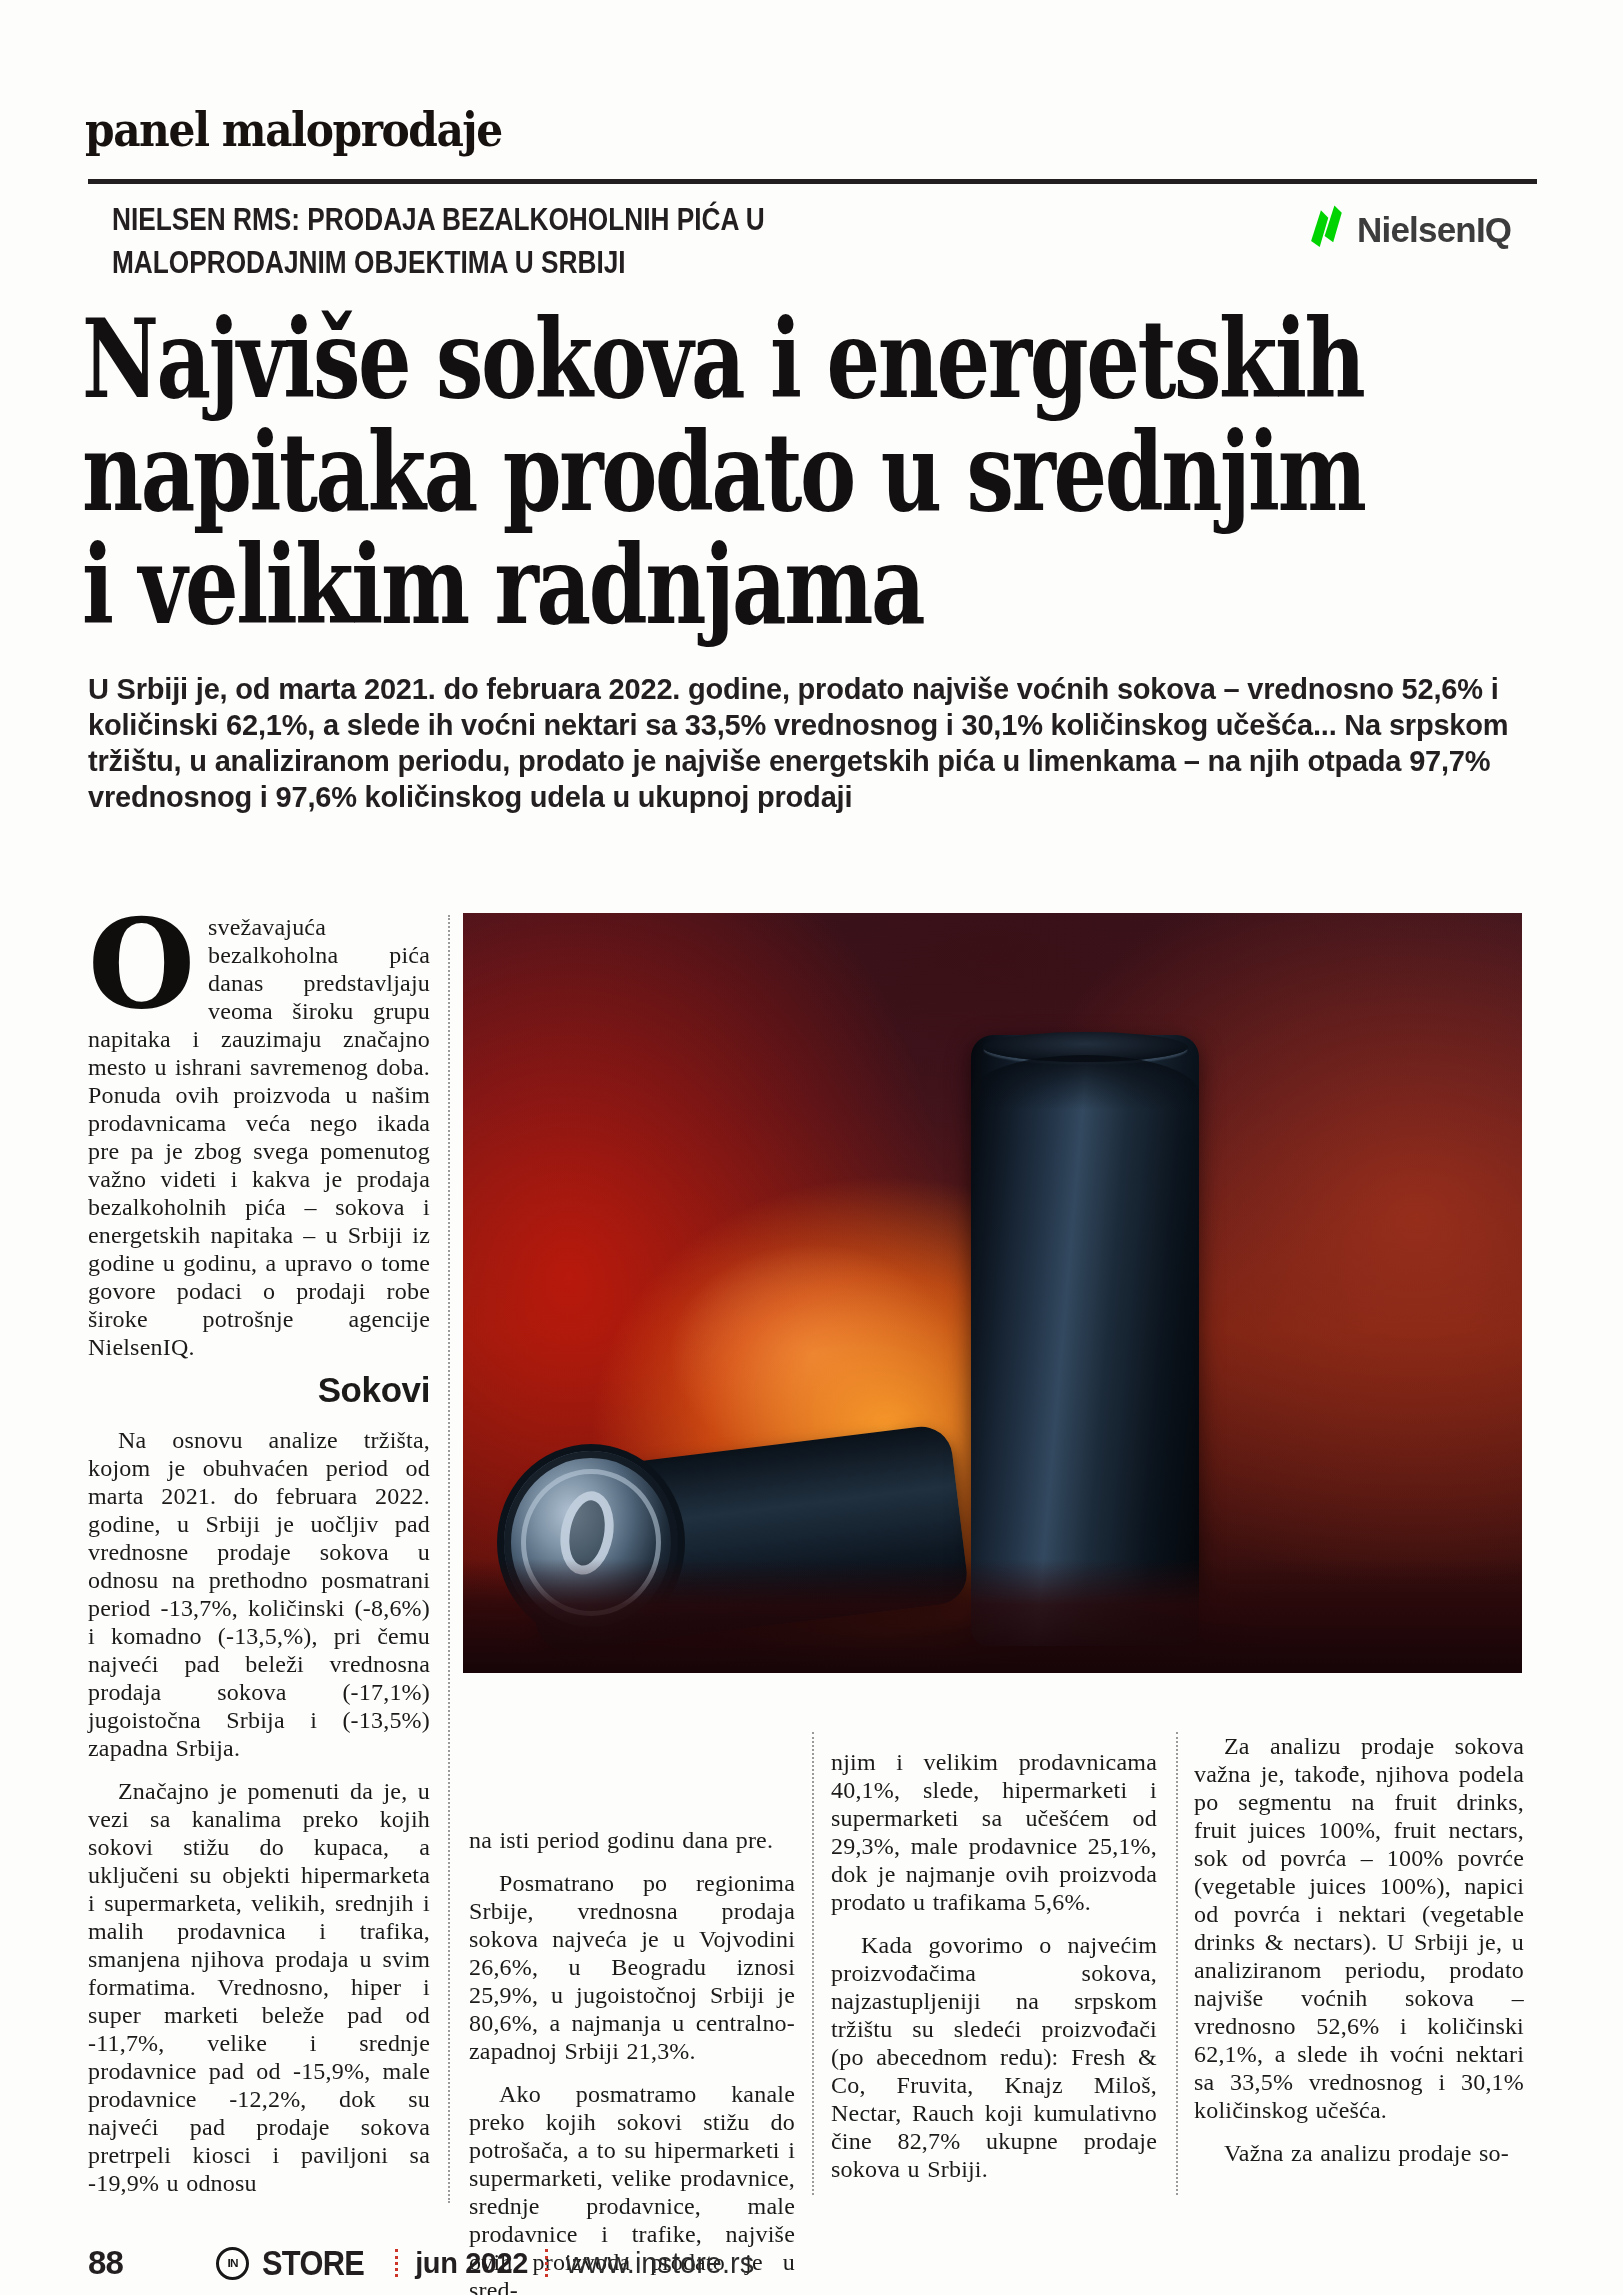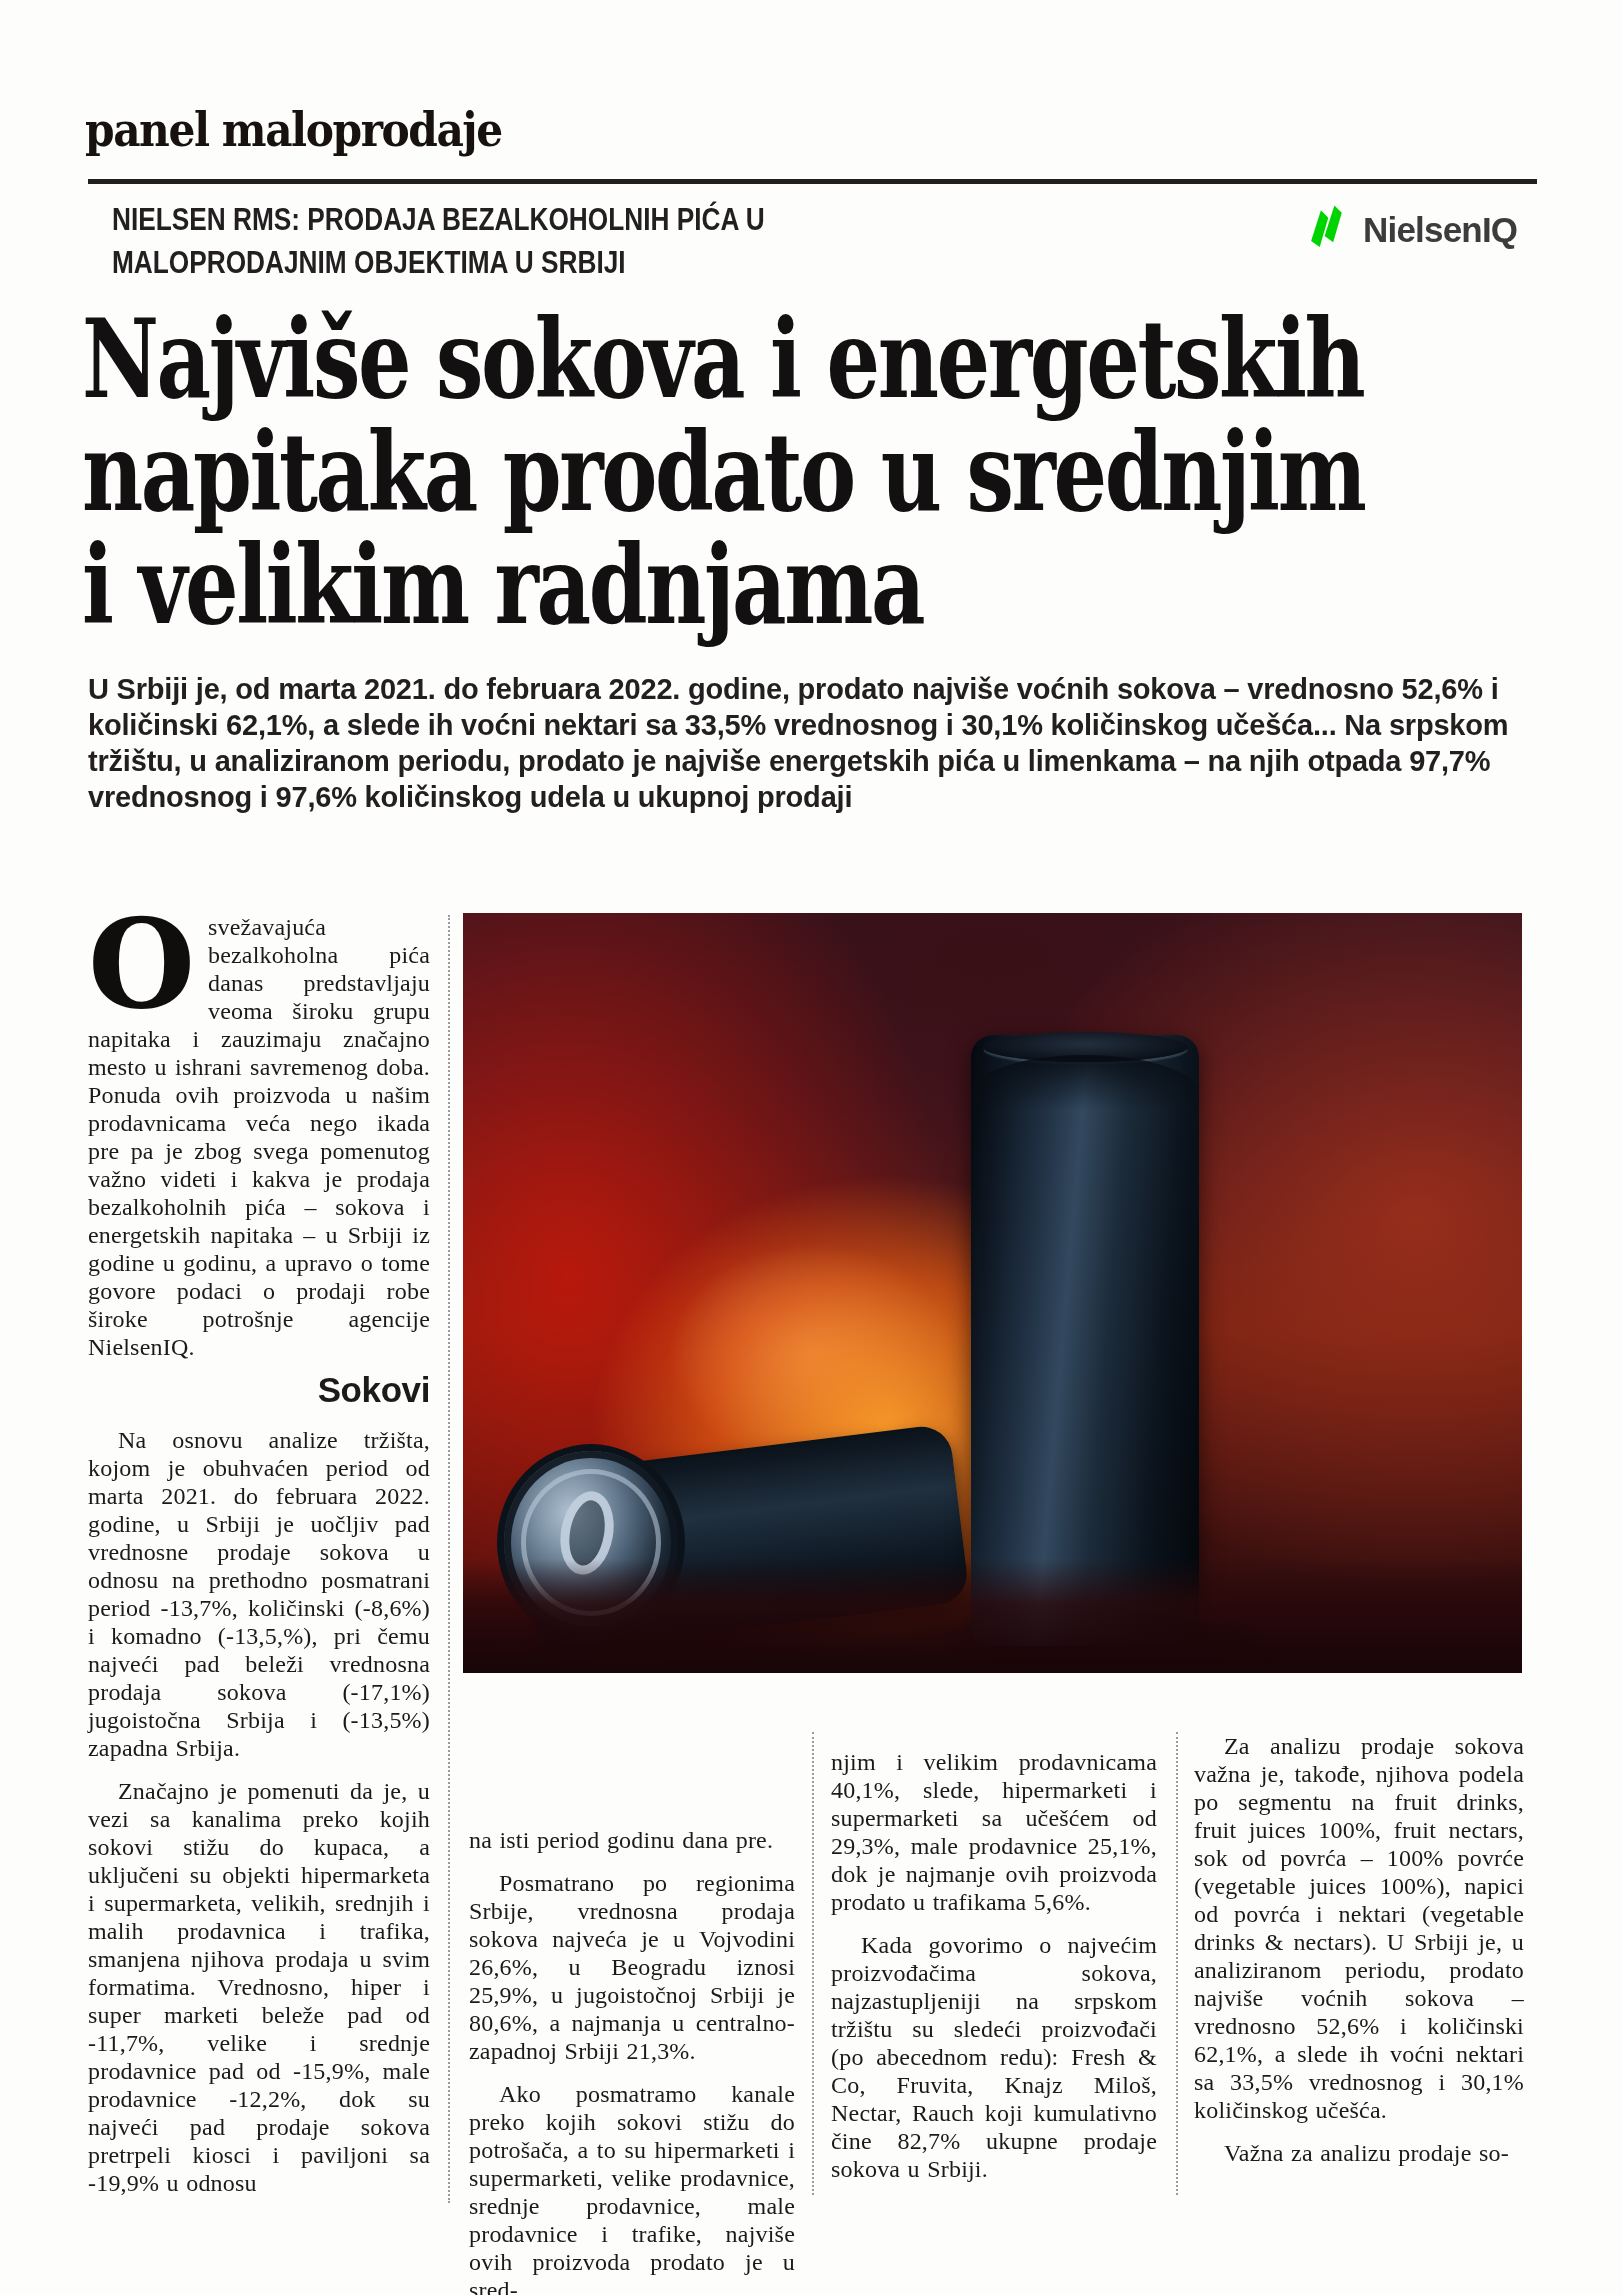--- a/index.html
+++ b/index.html
@@ -12,21 +12,21 @@
   .section-label{
     position:absolute; left:85px; top:102px;
     font-family:"DejaVu Serif", serif; font-weight:700; font-size:47px;
     letter-spacing:-1.6px; color:#17120f; white-space:nowrap;
     transform:scaleX(.9); transform-origin:0 50%;
   }
   .top-rule{position:absolute; left:88px; top:179px; width:1449px; height:4.7px; background:#231f20;}
   .kicker{position:absolute; left:88px; top:198px; color:#231f20;
     font-family:"Liberation Sans", sans-serif; font-weight:700; font-size:32px; line-height:43px;margin-left:24px;}
   .kicker div{white-space:nowrap; transform:scaleX(.82); transform-origin:0 50%; letter-spacing:0;}
-  .niq-logo{position:absolute; left:1305px; top:203px; display:flex; align-items:center; gap:9px;}
+  .niq-logo{position:absolute; left:1305px; top:203px; display:flex; align-items:center; gap:3px;}
   .niq-logo .wordmark{font-family:"Liberation Sans", sans-serif; font-weight:600; font-size:35px;
     color:#3c3c3c; letter-spacing:-0.8px;}
   
   .headline{
     position:absolute; left:82px; top:303px; color:#131011;
     font-family:"DejaVu Serif", serif; font-weight:700; font-size:108px; line-height:113px;
     letter-spacing:-3.1px;
   }
   .headline div{white-space:nowrap; transform:scaleX(.78); transform-origin:0 50%;}
   
@@ -173,15 +173,26 @@
   <div class="col" id="col3">
     <p class="cont">njim i velikim prodavnicama 40,1%, slede, hipermarketi i supermarketi sa učešćem od 29,3%, male prodavnice 25,1%, dok je najmanje ovih proizvoda prodato u trafikama 5,6%.</p>
     <p>Kada govorimo o najvećim proizvođačima sokova, najzastupljeniji na srpskom tržištu su sledeći proizvođači (po abecednom redu): Fresh &amp; Co, Fruvita, Knajz Miloš, Nectar, Rauch koji kumulativno čine 82,7% ukupne prodaje sokova u Srbiji.</p>
   </div>
 
   <div class="col" id="col4">
     <p>Za analizu prodaje sokova važna je, takođe, njihova podela po segmentu na fruit drinks, fruit juices 100%, fruit nectars, sok od povrća – 100% povrće (vegetable juices 100%), napici od povrća i nektari (vegetable drinks &amp; nectars). U Srbiji je, u analiziranom periodu, prodato najviše voćnih sokova – vrednosno 52,6% i količinski 62,1%, a slede ih voćni nektari sa 33,5% vrednosnog i 30,1% količinskog učešća.</p>
     <p>Važna za analizu prodaje so-</p>
   </div>
 
+  <div class="footer">
+    <span class="page-number">88</span>
+    <span class="brand-group">
+      <span class="instore-circle">IN</span>
+      <span class="brand">STORE</span>
+      <span class="dot-sep"></span>
+      <span class="issue">jun 2022</span>
+      <span class="dot-sep"></span>
+      <span class="site">www.instore.rs</span>
+    </span>
+  </div>
 
 </div>
 
 
 </body></html>

